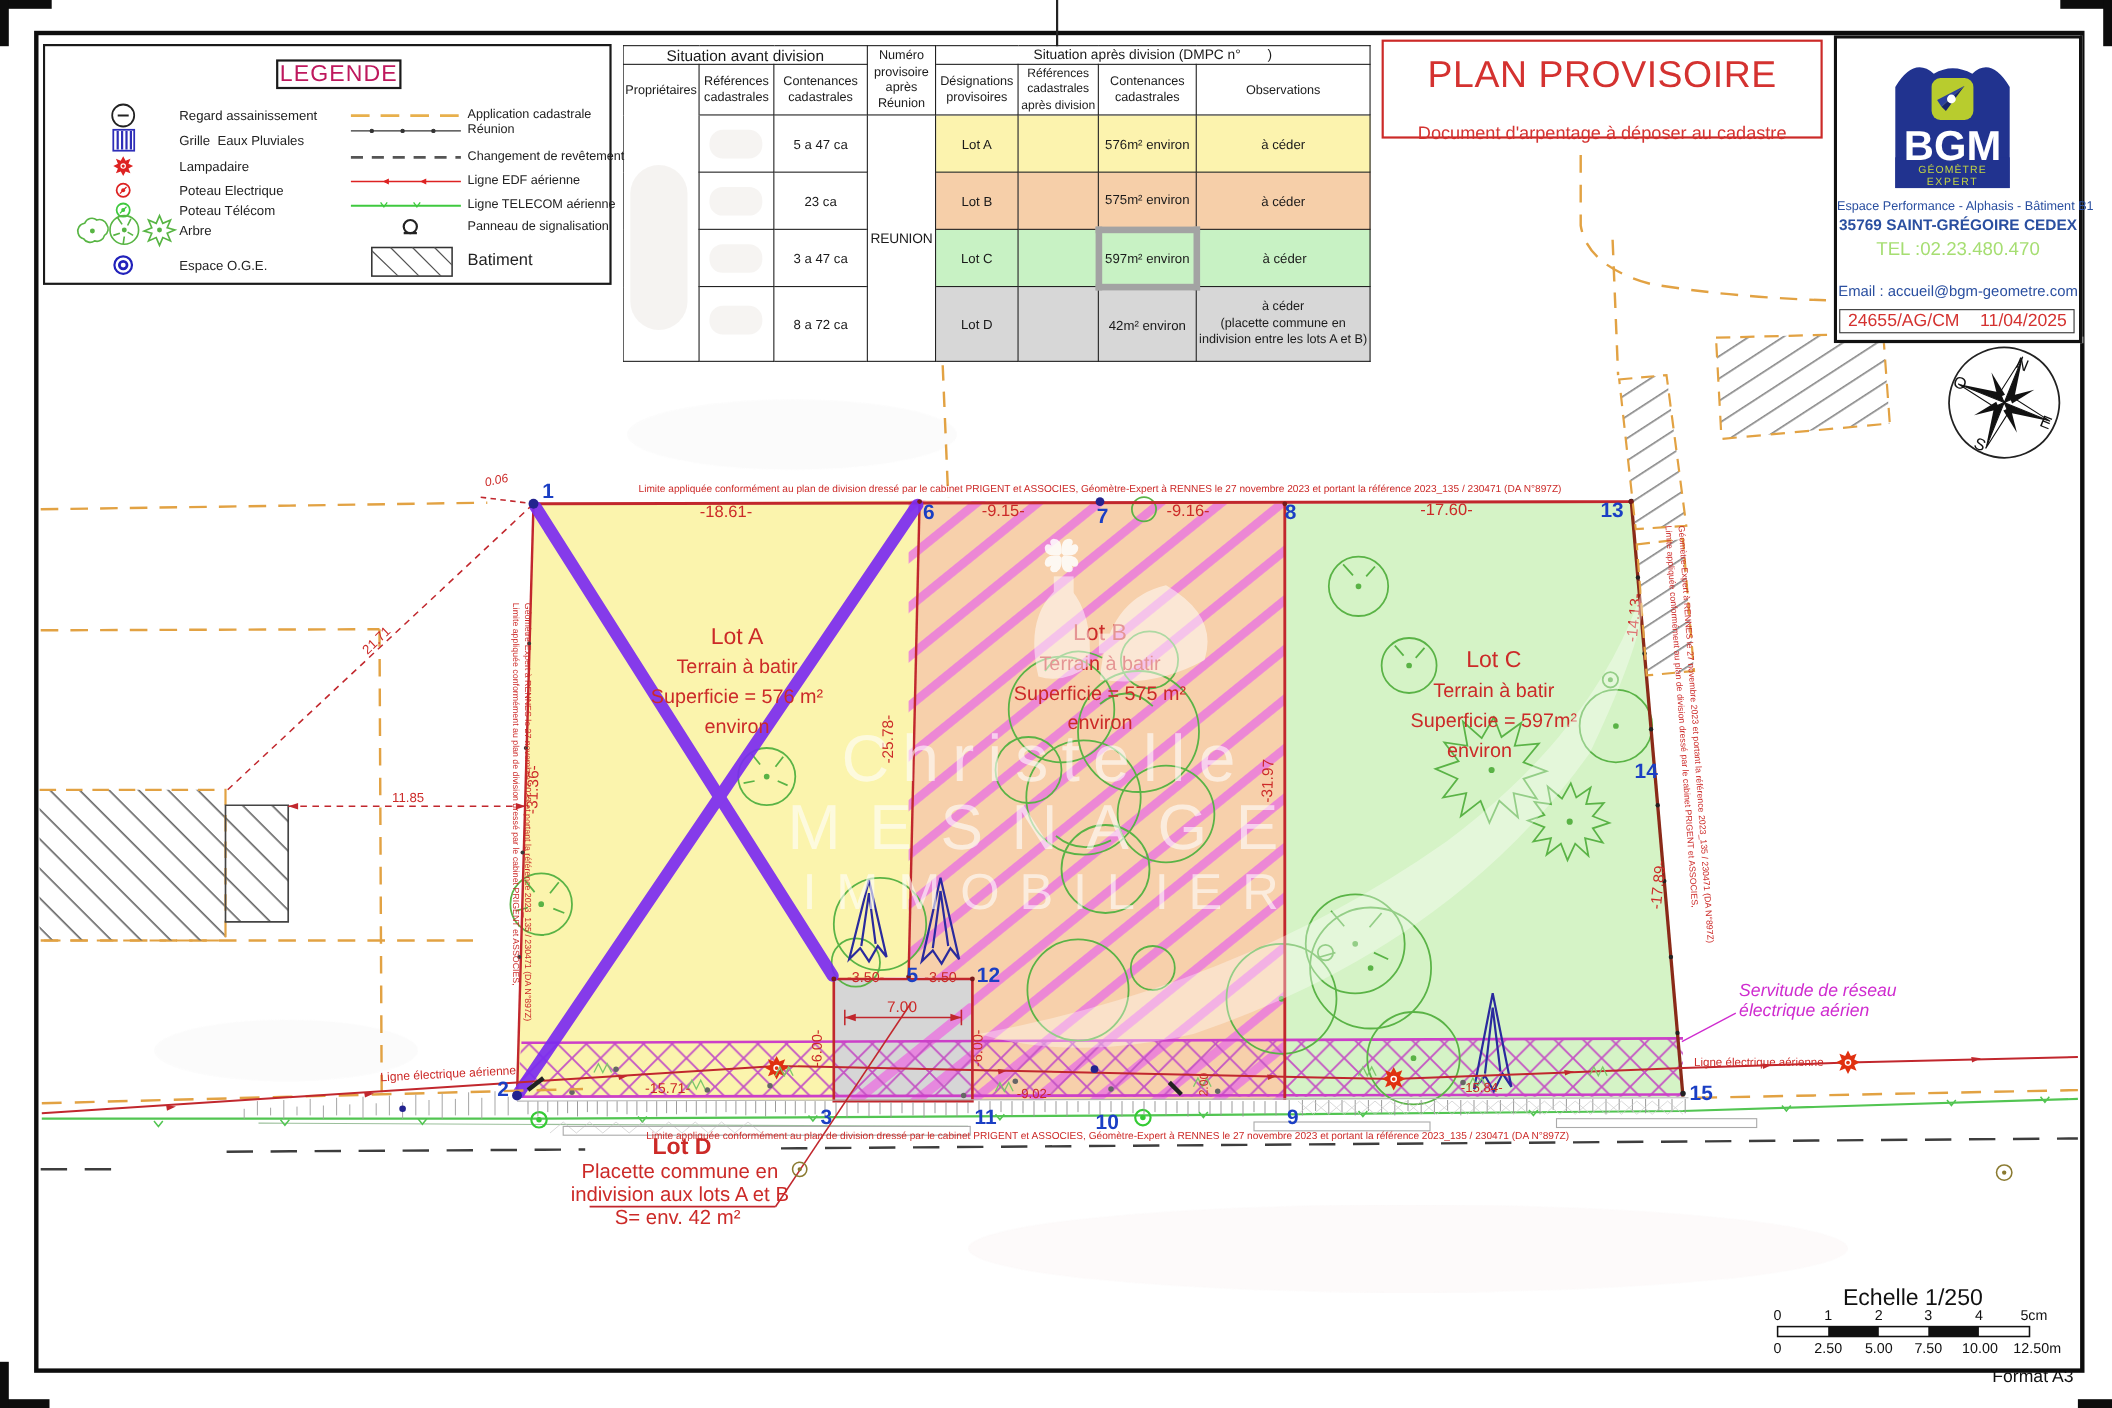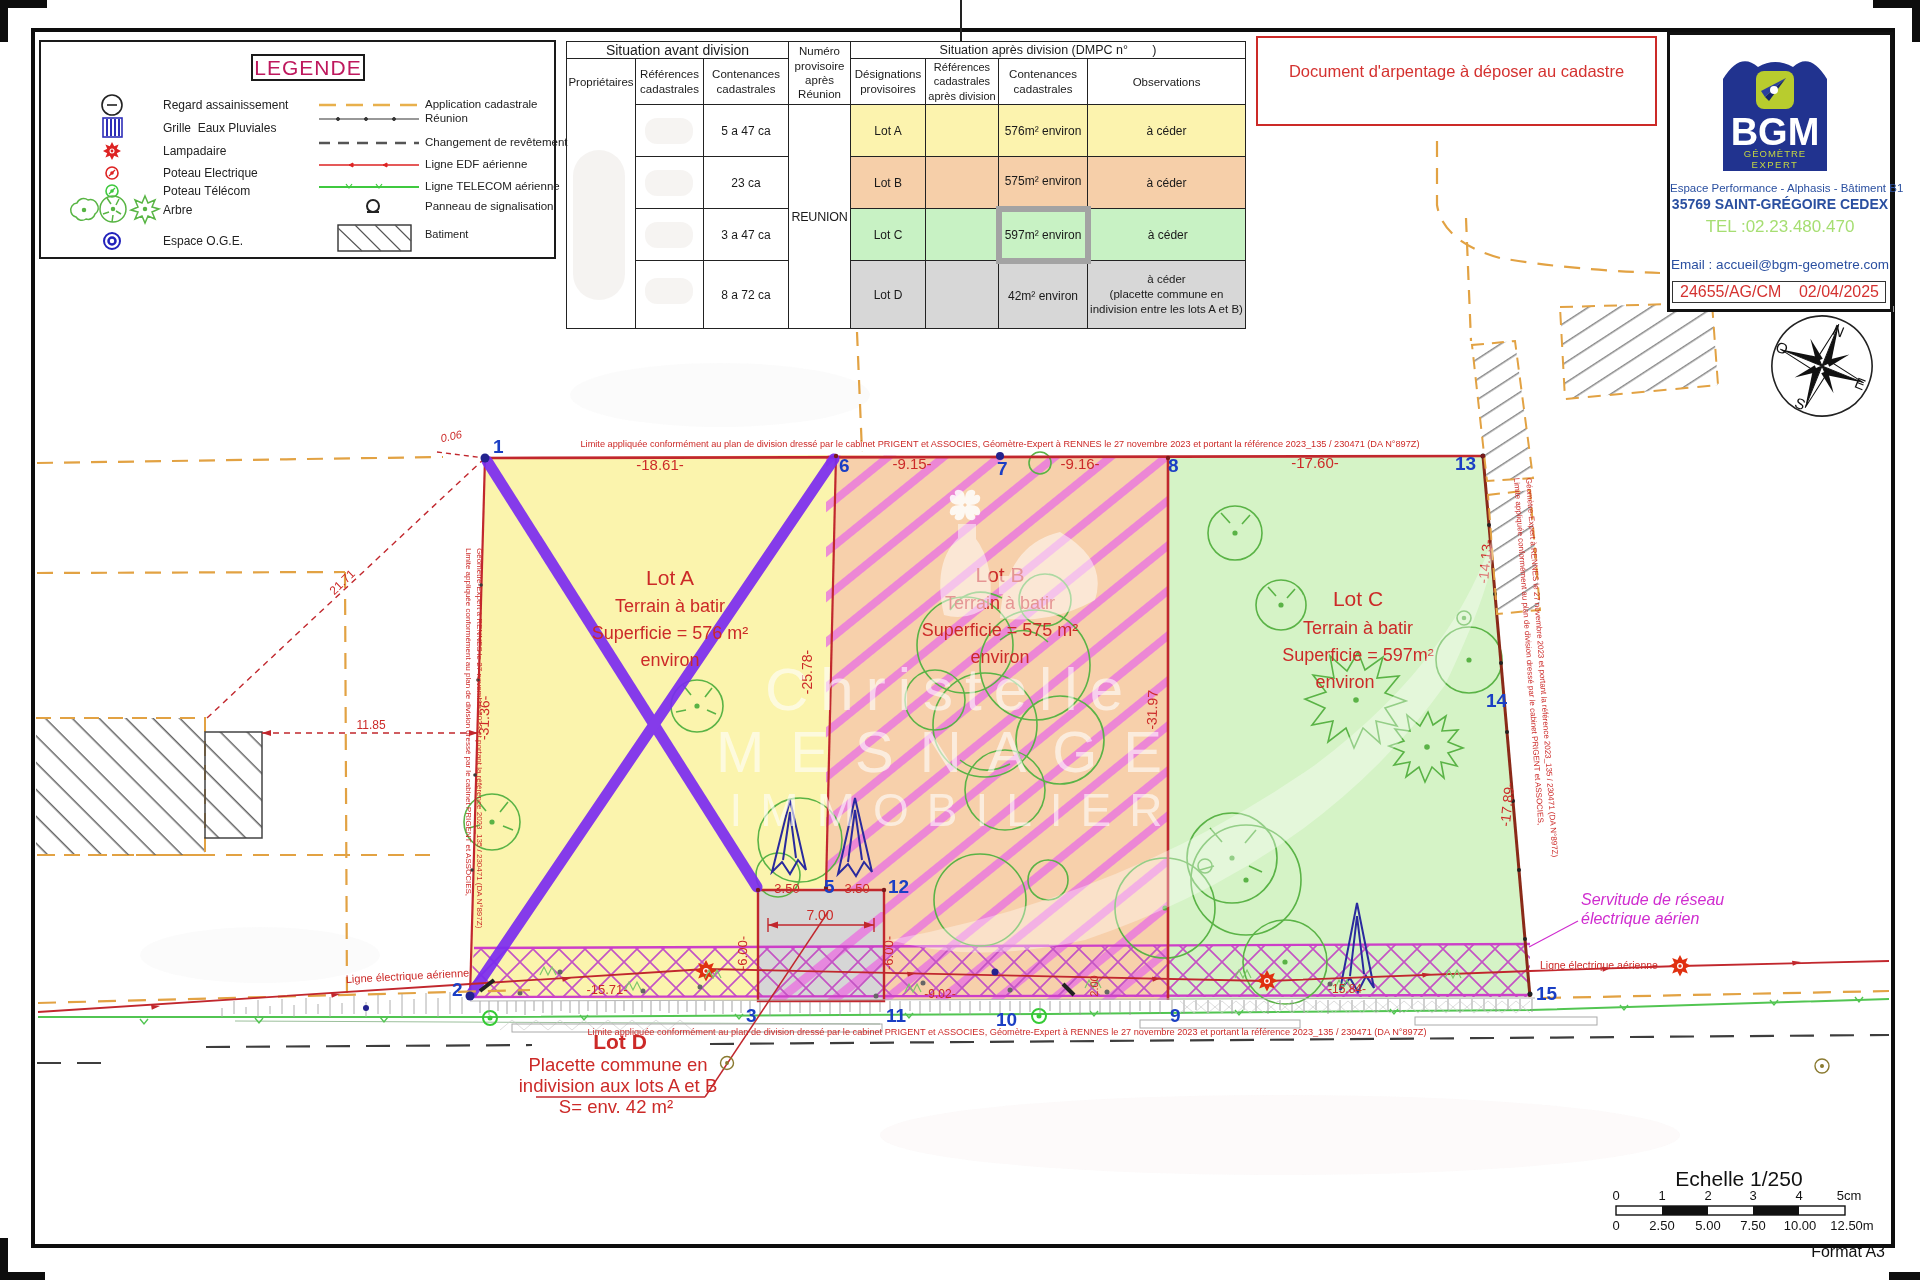--- a/index.html
+++ b/index.html
@@ -612,21 +612,21 @@
   <div class="abs" style="left:122px;top:142px;font-size:12px;color:#222;white-space:nowrap;">Poteau Télécom</div>
   <div class="abs" style="left:122px;top:161px;font-size:12px;color:#222;white-space:nowrap;">Arbre</div>
   <div class="abs" style="left:122px;top:192px;font-size:12px;color:#222;white-space:nowrap;">Espace O.G.E.</div>
 
   <div class="abs" style="left:384px;top:56px;font-size:11.5px;color:#222;white-space:nowrap;">Application cadastrale</div>
   <div class="abs" style="left:384px;top:70px;font-size:11.5px;color:#222;white-space:nowrap;">Réunion</div>
   <div class="abs" style="left:384px;top:94px;font-size:11.5px;color:#222;white-space:nowrap;">Changement de revêtement</div>
   <div class="abs" style="left:384px;top:116px;font-size:11.5px;color:#222;white-space:nowrap;">Ligne EDF aérienne</div>
   <div class="abs" style="left:384px;top:138px;font-size:11.5px;color:#222;white-space:nowrap;">Ligne TELECOM aérienne</div>
   <div class="abs" style="left:384px;top:158px;font-size:11.5px;color:#222;white-space:nowrap;">Panneau de signalisation</div>
-  <div class="abs" style="left:384px;top:186px;font-size:11px;color:#222;white-space:nowrap;">Batiment</div>
+  <div class="abs" style="left:384px;top:186px;font-size:15px;color:#222;white-space:nowrap;">Batiment</div>
 </div>
 
 <div class="abs" style="left:566px;top:41px;width:679px;height:287px;">
 <table style="border-collapse:collapse;width:679px;height:287px;table-layout:fixed;font-size:12px;color:#1a1a1a;text-align:center;">
  <colgroup>
         <col style="width:69px">
         <col style="width:68px">
         <col style="width:85px">
         <col style="width:62px">
         <col style="width:75px">
@@ -695,20 +695,21 @@
     </table>
 </div>
 
 <div class="abs" style="left:573px;top:150px;width:52px;height:150px;background:#f3f1ef;border-radius:26px;opacity:0.85;"></div>
 <div class="abs" style="left:645px;top:118px;width:48px;height:26px;background:#f4f2f0;border-radius:12px;opacity:0.85;"></div>
 <div class="abs" style="left:645px;top:170px;width:48px;height:26px;background:#f4f2f0;border-radius:12px;opacity:0.85;"></div>
 <div class="abs" style="left:645px;top:222px;width:48px;height:26px;background:#f4f2f0;border-radius:12px;opacity:0.85;"></div>
 <div class="abs" style="left:645px;top:278px;width:48px;height:26px;background:#f4f2f0;border-radius:12px;opacity:0.85;"></div>
 
 <div class="abs" style="left:1256px;top:36px;width:397px;height:86px;border:2px solid #cc2a28;background:#fff;">
+  <div style="text-align:center;margin-top:11px;font-size:34px;color:#d43230;letter-spacing:0.5px;">PLAN PROVISOIRE</div>
   <div style="text-align:center;margin-top:24px;font-size:16.5px;color:#d43230;">Document d'arpentage à déposer au cadastre</div>
 </div>
 
 <div class="abs" style="left:1672px;top:306px;width:222px;height:6px;background:#9a9a9a;"></div>
 
 <div class="abs" style="left:1667px;top:32px;width:220px;height:274px;border:3px solid #111;background:#fff;">
 
   <svg width="220" height="274" style="position:absolute;left:0;top:0;">
     <path d="M53 44 Q70 16 88 32 Q105 22 123 32 Q140 16 157 44 L157 136 L53 136 Z" fill="#21338f"></path>
     <rect x="53" y="108" width="104" height="28" fill="#21338f"></rect>
@@ -723,17 +724,17 @@
 
   <div class="abs" style="left:0;top:147px;width:220px;text-align:center;font-size:11.5px;color:#2a4fa0;white-space:nowrap;">Espace Performance - Alphasis - Bâtiment B1</div>
   <div class="abs" style="left:0;top:161px;width:220px;text-align:center;font-size:14px;font-weight:bold;color:#2a4fa0;white-space:nowrap;">35769 SAINT-GRÉGOIRE CEDEX</div>
 
   <div class="abs" style="left:0;top:182px;width:220px;text-align:center;font-size:17px;color:#a6de72;">TEL :02.23.480.470</div>
 
   <div class="abs" style="left:0;top:222px;width:220px;text-align:center;font-size:13.5px;color:#2a4fa0;">Email : accueil@bgm-geometre.com</div>
 
   <div class="abs" style="left:2px;top:246px;width:212px;height:20px;border:1px solid #333;background:#fff;">
     <span style="position:absolute;left:7px;top:1px;font-size:16px;color:#d43230;">24655/AG/CM</span>
-    <span style="position:absolute;right:6px;top:1px;font-size:16px;color:#d43230;">02/04/2025</span>
+    <span style="position:absolute;right:6px;top:1px;font-size:16px;color:#d43230;">11/04/2025</span>
   </div>
 </div>
 
 <div class="abs" style="left:1755px;top:1243px;width:130px;text-align:right;font-size:16px;color:#111;">Format A3</div>
 
 </body></html>

